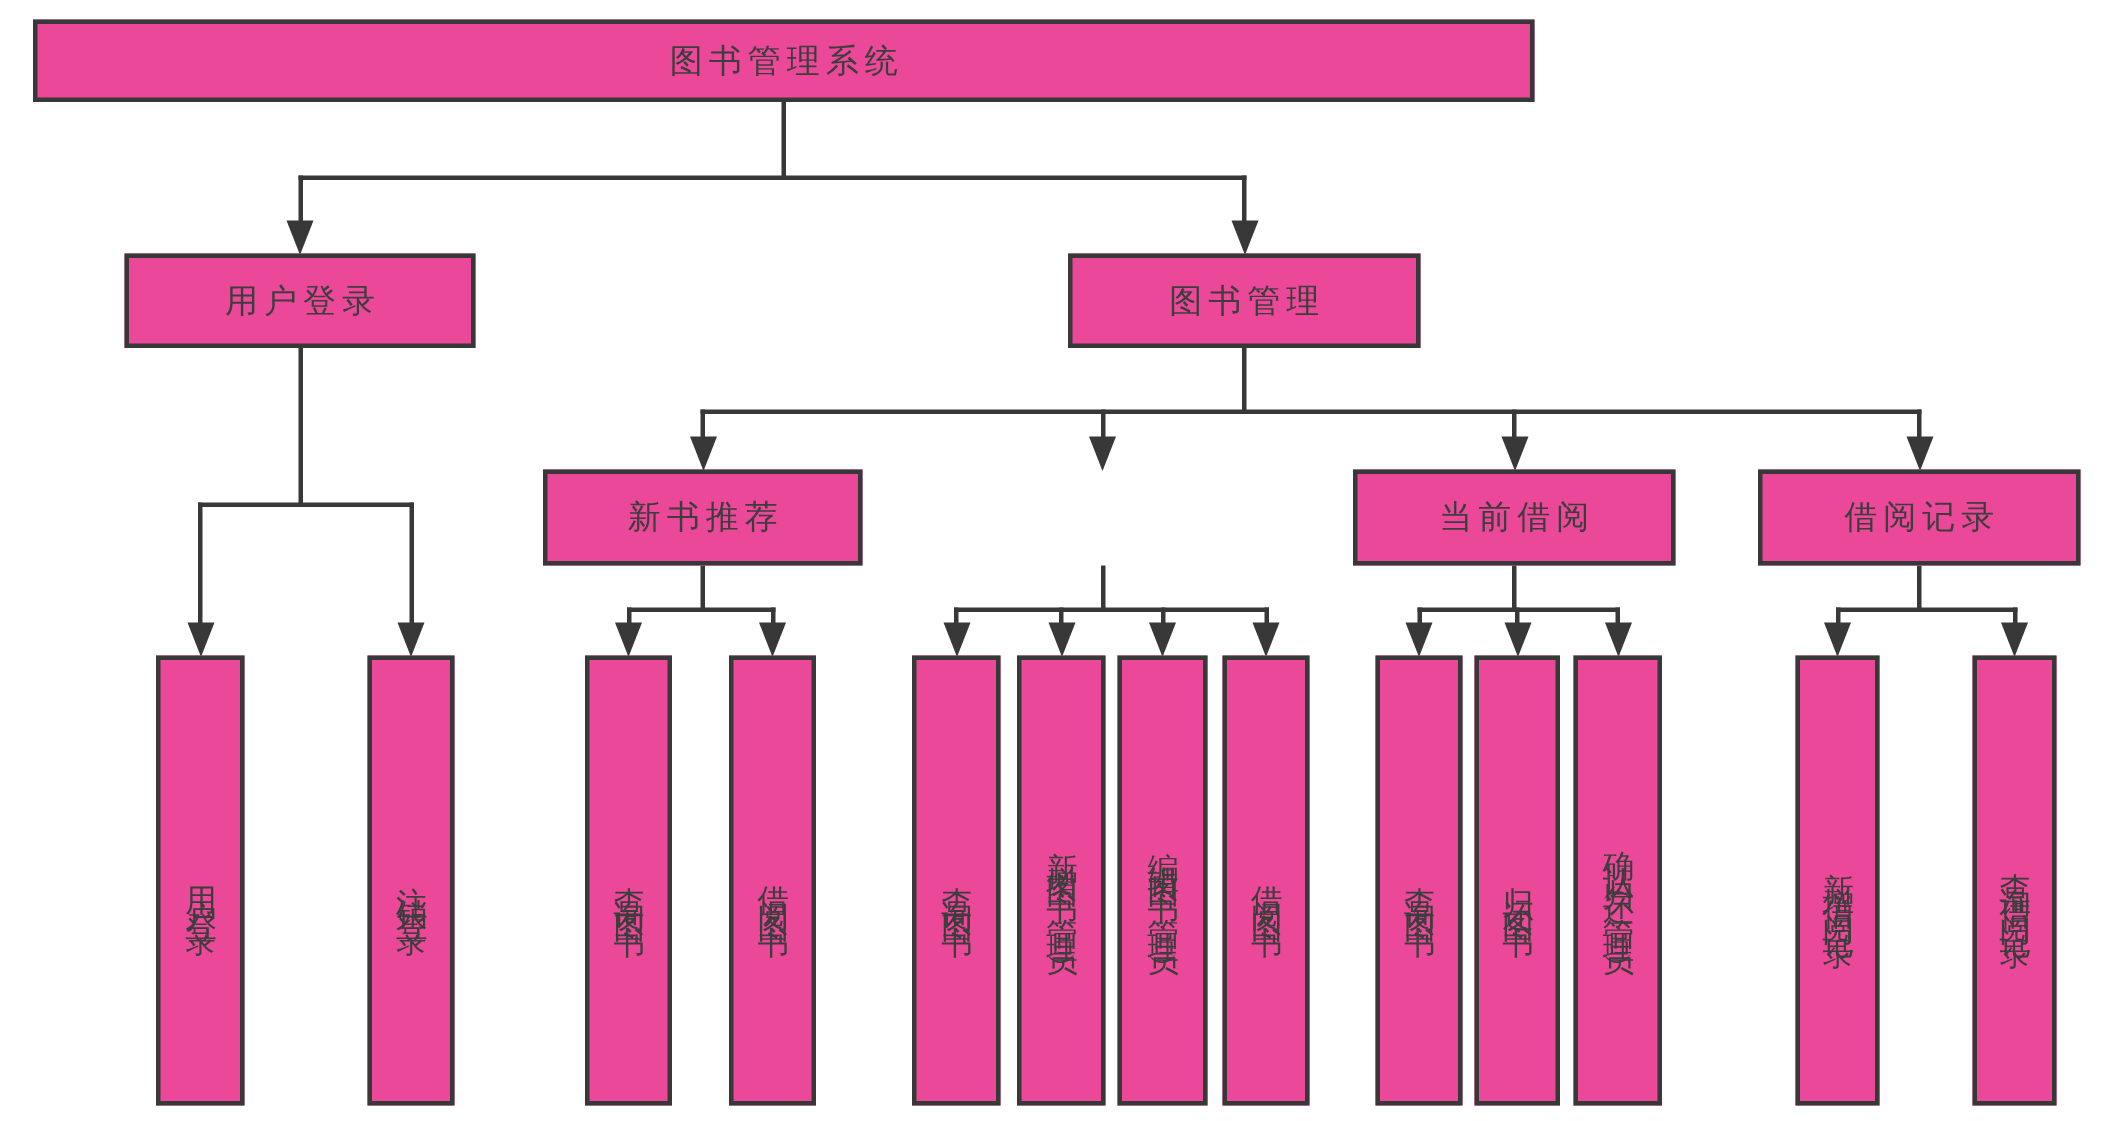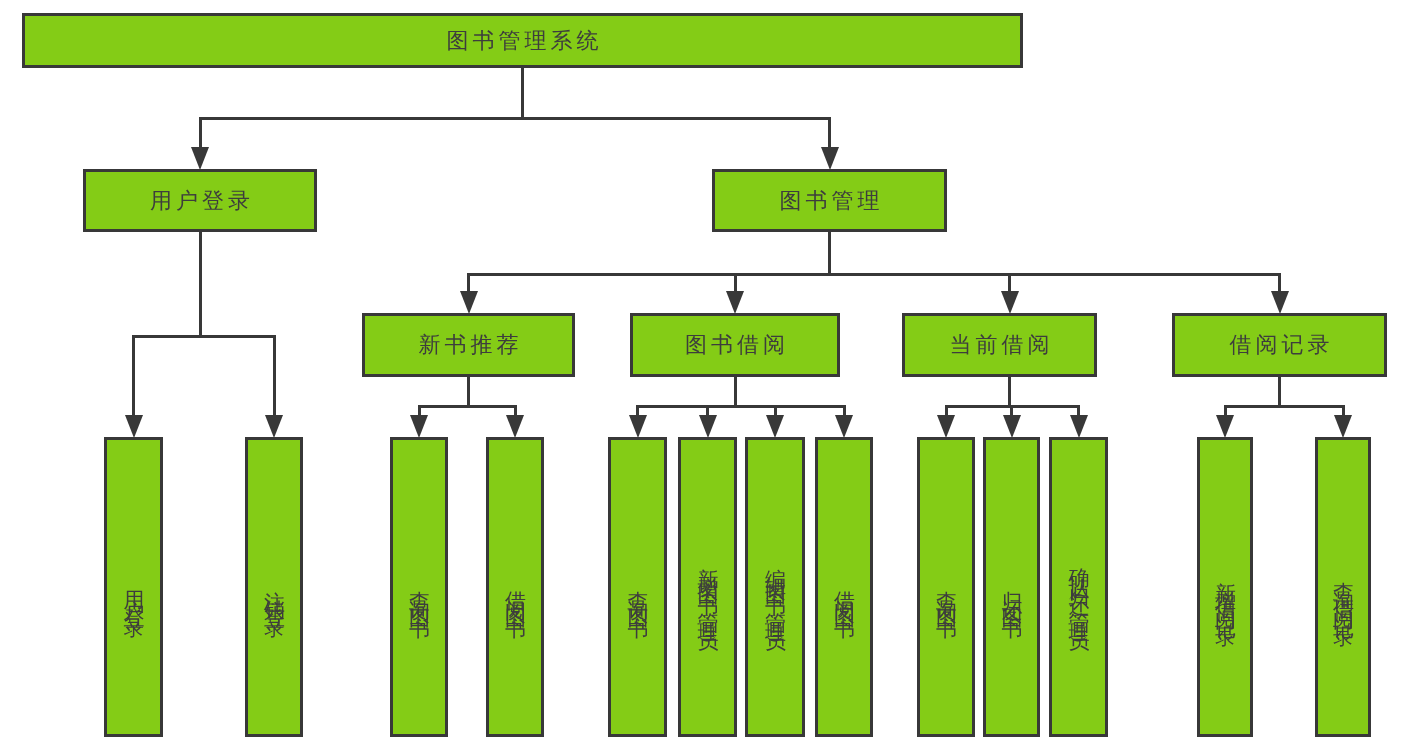--- a/index.html
+++ b/index.html
@@ -7,21 +7,21 @@
     position: relative;
     width: 1405px;
     height: 747px;
     background: #ffffff;
     font-family: "DejaVu Sans", "Liberation Sans", sans-serif;
     overflow: hidden;
   }
   .box {
     position: absolute;
     box-sizing: border-box;
-    background: #84cc16;
+    background: #ec4899;
     border: 3px solid #383838;
     display: flex;
     align-items: center;
     justify-content: center;
     color: #3d3d3d;
     z-index: 2;
   }
   .box.h .lbl {
     font-size: 22px;
     letter-spacing: 4px;
@@ -73,24 +73,21 @@
   <div class="box h" style="left:83px;top:169px;width:234px;height:63px">
     <span class="lbl">用户登录</span>
   </div>
   <div class="box h" style="left:712px;top:169px;width:235px;height:63px">
     <span class="lbl">图书管理</span>
   </div>
 
   <div class="box h" style="left:362px;top:313px;width:213px;height:64px">
     <span class="lbl">新书推荐</span>
   </div>
-  <div class="box h" style="left:630px;top:313px;width:210px;height:64px">
-    <span class="lbl">图书借阅</span>
-  </div>
-  <div class="box h" style="left:902px;top:313px;width:195px;height:64px">
+  <div class="box h" style="left:902px;top:313px;width:215px;height:64px">
     <span class="lbl">当前借阅</span>
   </div>
   <div class="box h" style="left:1172px;top:313px;width:215px;height:64px">
     <span class="lbl">借阅记录</span>
   </div>
 
   <div class="box v" style="left:104px;top:437px;width:59px;height:300px">
     <span class="lbl">用户登录</span>
   </div>
   <div class="box v" style="left:245px;top:437px;width:58px;height:300px">

